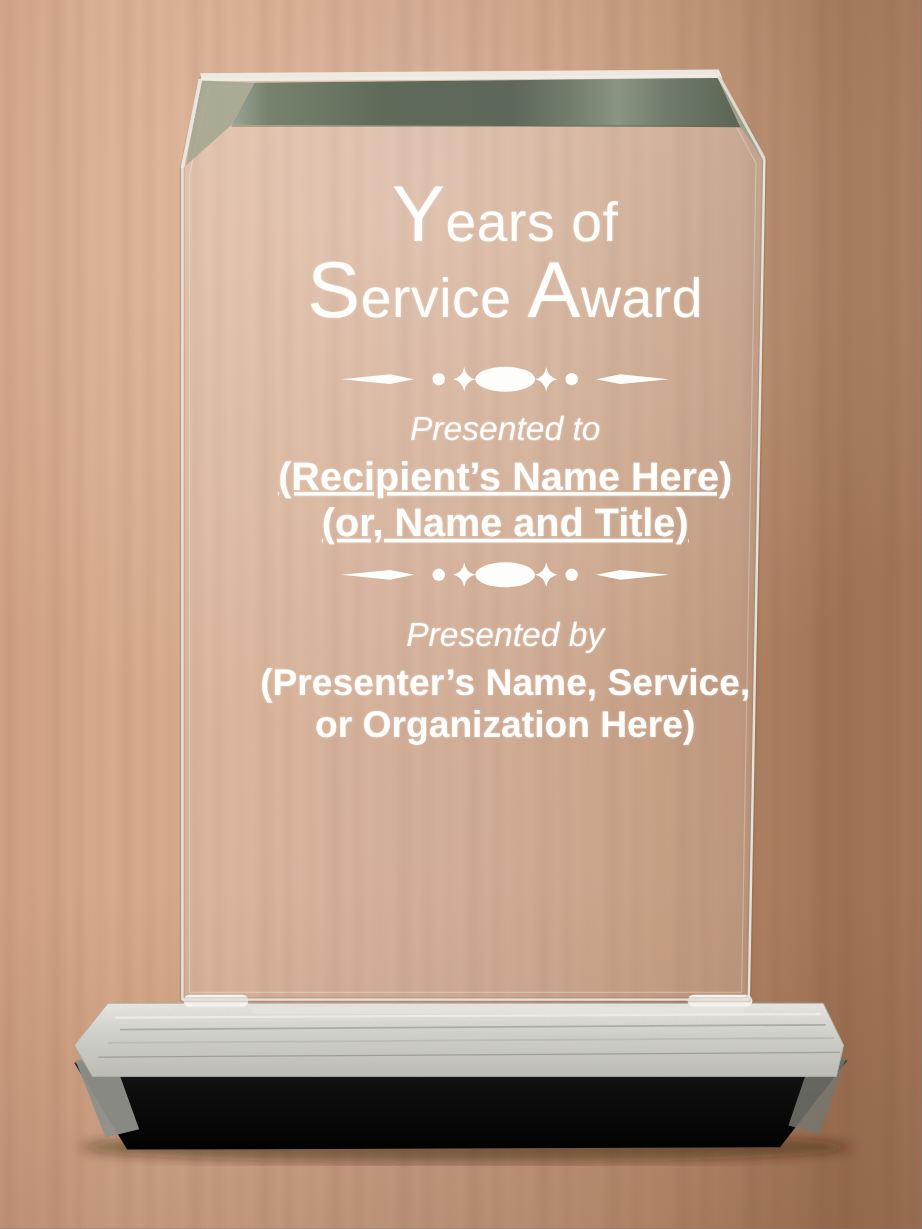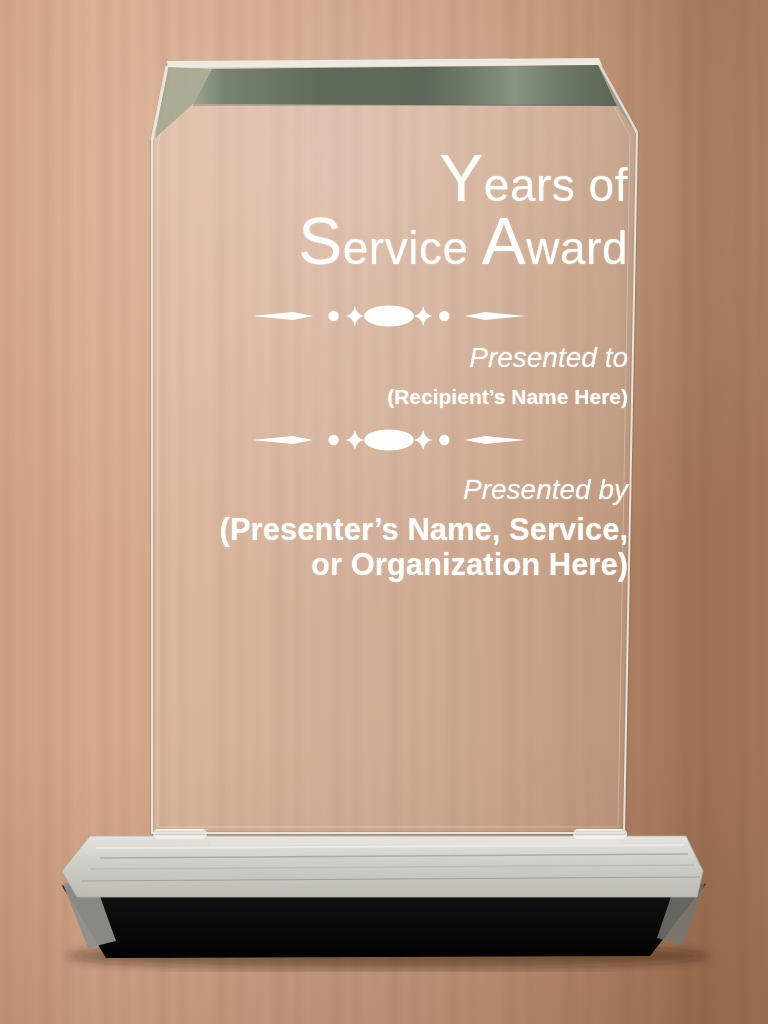--- a/index.html
+++ b/index.html
@@ -18,32 +18,33 @@
       linear-gradient(rgba(0,0,0,0) 72%, rgba(60,30,12,0.12) 100%),
       linear-gradient(90deg,
         #d0a084 0%, #d8ab8e 13%, #d3a78b 29%, #cca188 45%,
         #c69a7e 59%, #bd8f70 71%, #ad7f61 83%, #9e7153 92%, #a5785a 100%);
   }
   svg.trophy-svg{position:absolute;left:0;top:0;}
 
   
   .engraving{
     position:absolute; left:150px; top:150px; width:478px;
-    text-align:right;
+    text-align:center;
     color:var(--engraving,#fdfdfb);
     text-shadow:0 0 2px rgba(255,255,255,0.45);
     user-select:none;
+    padding-left:32px;
   }
   .title-line{font-size:46px; line-height:56px; letter-spacing:0.5px; font-weight:400;}
   .title-line .cap{font-size:66px; line-height:56px;}
   .divider{display:block; width:284px; height:24px; margin:28px auto 0;}
   .divider:nth-of-type(1){margin-top:28px;}
   .lbl-italic{font-style:italic; font-size:28px; line-height:32px;}
   .presented-to{margin-top:14px;}
-  .bold-line{font-weight:700; font-size:21px; line-height:39px;}
+  .bold-line{font-weight:700; font-size:33px; line-height:39px;text-decoration:underline;}
   .recipient-1{margin-top:3px;}
   .divider-2{margin-top:12px;}
   .paragraph{margin-top:20px; font-size:33px; line-height:38px; font-weight:400; white-space:pre-line;}
   .presented-by{margin-top:22px;}
   .bold-sm{font-weight:700; font-size:31px; line-height:35px;}
   .presenter-1{margin-top:6px;}
 </style>
 </head>
 <body>
 
@@ -140,20 +141,21 @@
       <circle cx="90" cy="13" r="5.6"></circle>
       <path d="M113,2 Q114.6,11.2 123,13 Q114.6,14.8 113,24 Q111.4,14.8 103,13 Q111.4,11.2 113,2 Z"></path>
       <ellipse cx="150" cy="13" rx="27" ry="11.3"></ellipse>
       <path d="M187,2 Q188.6,11.2 197,13 Q188.6,14.8 187,24 Q185.4,14.8 177,13 Q185.4,11.2 187,2 Z"></path>
       <circle cx="210" cy="13" r="5.6"></circle>
       <polygon points="298,13 254,8.6 232,13 254,17.4"></polygon>
     </svg>
 
     <div class="lbl-italic presented-to">Presented to</div>
     <div class="bold-line recipient-1">(Recipient’s Name Here)</div>
+    <div class="bold-line">(or, Name and Title)</div>
 
     <svg class="divider divider-2" viewBox="0 0 300 26" fill="currentColor">
       <polygon points="2,13 46,8.6 68,13 46,17.4"></polygon>
       <circle cx="90" cy="13" r="5.6"></circle>
       <path d="M113,2 Q114.6,11.2 123,13 Q114.6,14.8 113,24 Q111.4,14.8 103,13 Q111.4,11.2 113,2 Z"></path>
       <ellipse cx="150" cy="13" rx="27" ry="11.3"></ellipse>
       <path d="M187,2 Q188.6,11.2 197,13 Q188.6,14.8 187,24 Q185.4,14.8 177,13 Q185.4,11.2 187,2 Z"></path>
       <circle cx="210" cy="13" r="5.6"></circle>
       <polygon points="298,13 254,8.6 232,13 254,17.4"></polygon>
     </svg>

